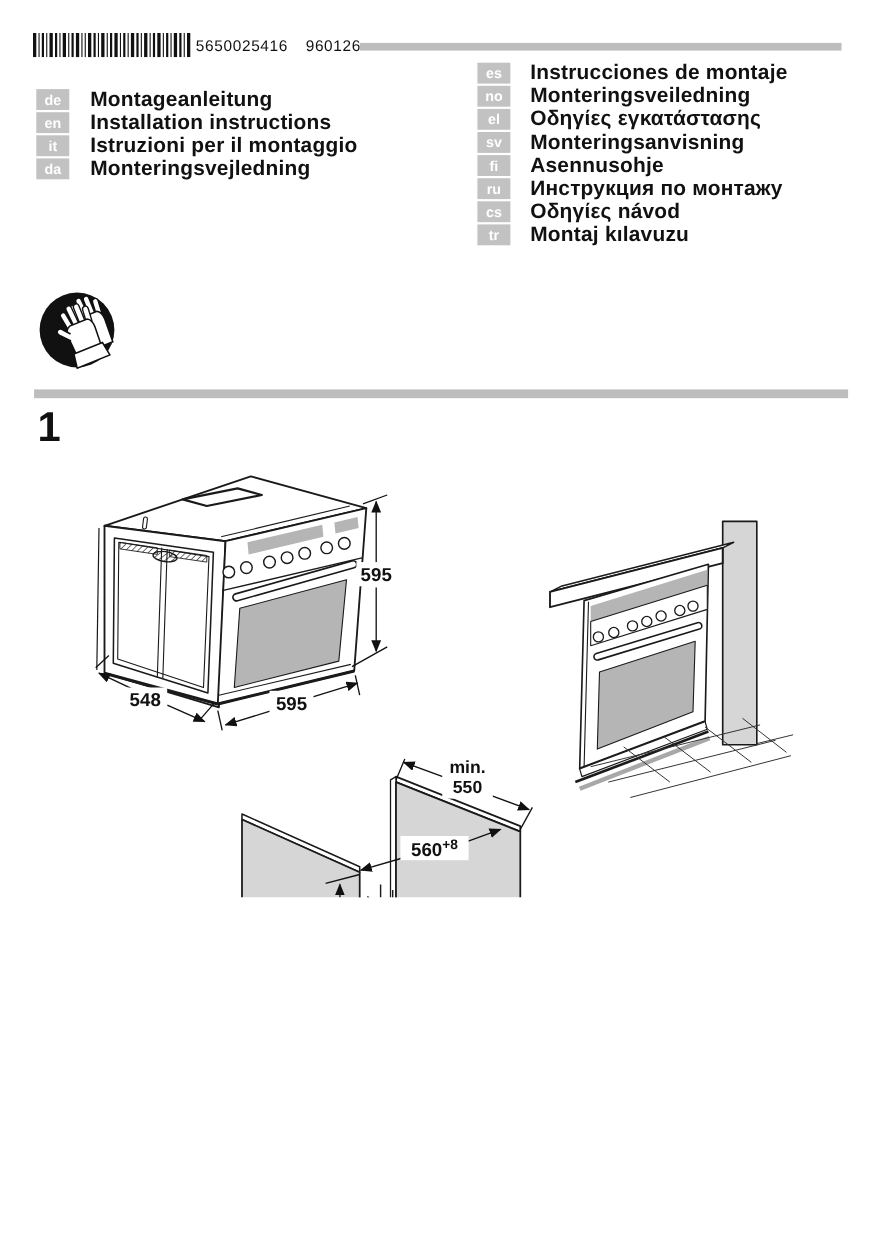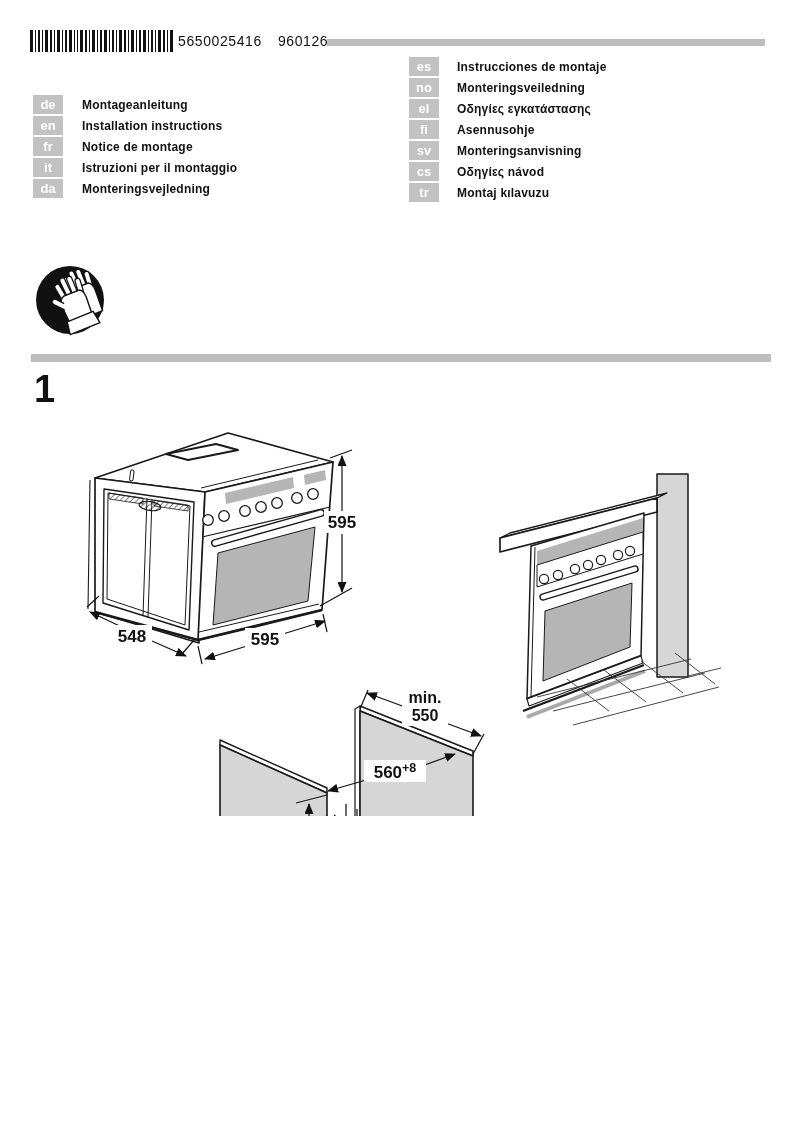--- a/index.html
+++ b/index.html
@@ -10,83 +10,83 @@
   .abs{position:absolute;}
   
   #barcode-num{position:absolute;left:178px;top:33px;font-size:14px;letter-spacing:.6px;white-space:pre;}
   #barcode-num .gap{display:inline-block;width:16px;}
   .gray-bar{background:#bdbdbd;}
   
   .lang-col{position:absolute;}
   .lang-row{display:flex;align-items:center;height:19px;margin-bottom:2px;}
   .lang-code{width:30px;height:19px;background:#c2c2c2;color:#fff;font-weight:bold;
     font-size:13px;display:flex;align-items:center;justify-content:center;flex:none;}
-  .lang-label{margin-left:19px;font-weight:bold;font-size:12px;white-space:nowrap;letter-spacing:.2px;}
+  .lang-label{margin-left:19px;font-weight:bold;font-size:19px;white-space:nowrap;letter-spacing:.2px;}
   .lang-col.right .lang-label{margin-left:18px;}
   
   #step-number{position:absolute;left:34px;top:368px;font-size:38px;font-weight:bold;}
   
   #page-number{position:absolute;left:0;top:1100px;width:100%;text-align:center;font-size:13.5px;}
   svg text{font-family:"Liberation Sans",sans-serif;font-weight:bold;fill:#111;}
 </style>
 </head>
 <body>
 
 <div id="page">
 
   <svg class="abs" style="left:30px;top:30px" width="146" height="22" viewBox="0 0 146 22">
     <path fill="#111" d="M0 0h3v22H0z M5 0h1v22H5z M8 0h2v22H8z M12 0h1v22h-1z M15 0h3v22h-3z M20 0h2v22h-2z M24 0h1v22h-1z M27 0h3v22h-3z M32 0h1v22h-1z M35 0h2v22h-2z M39 0h3v22h-3z M44 0h1v22h-1z M47 0h1v22h-1z M50 0h3v22h-3z M55 0h2v22h-2z M59 0h1v22h-1z M62 0h3v22h-3z M67 0h1v22h-1z M70 0h2v22h-2z M74 0h3v22h-3z M79 0h1v22h-1z M82 0h2v22h-2z M86 0h1v22h-1z M89 0h3v22h-3z M94 0h2v22h-2z M98 0h1v22h-1z M101 0h3v22h-3z M106 0h1v22h-1z M109 0h2v22h-2z M113 0h3v22h-3z M118 0h1v22h-1z M121 0h2v22h-2z M125 0h1v22h-1z M128 0h3v22h-3z M133 0h2v22h-2z M137 0h1v22h-1z M140 0h3v22h-3z"></path>
   </svg>
   <div id="barcode-num"><span>5650025416</span><span class="gap"></span><span>960126</span></div>
 
   <div class="abs gray-bar" style="left:327px;top:39px;width:438px;height:7px"></div>
 
-  <div class="lang-col" style="left:33px;top:95px">
+  <div class="lang-col" style="left:33px;top:81px">
     <div class="lang-row">
         <span class="lang-code">de</span>
         <span class="lang-label">Montageanleitung</span>
       </div>
     <div class="lang-row">
         <span class="lang-code">en</span>
         <span class="lang-label">Installation instructions</span>
       </div>
     <div class="lang-row">
-        <span class="lang-code">fr</span>
-        <span class="lang-label">Notice de montage</span>
-      </div>
-    <div class="lang-row">
         <span class="lang-code">it</span>
         <span class="lang-label">Istruzioni per il montaggio</span>
       </div>
     <div class="lang-row">
         <span class="lang-code">da</span>
         <span class="lang-label">Monteringsvejledning</span>
       </div>
   </div>
 
-  <div class="lang-col right" style="left:409px;top:57px">
+  <div class="lang-col right" style="left:434px;top:57px">
     <div class="lang-row">
         <span class="lang-code">es</span>
         <span class="lang-label">Instrucciones de montaje</span>
       </div>
     <div class="lang-row">
         <span class="lang-code">no</span>
         <span class="lang-label">Monteringsveiledning</span>
       </div>
     <div class="lang-row">
         <span class="lang-code">el</span>
         <span class="lang-label">Οδηγίες εγκατάστασης</span>
       </div>
     <div class="lang-row">
+        <span class="lang-code">sv</span>
+        <span class="lang-label">Monteringsanvisning</span>
+      </div>
+    <div class="lang-row">
         <span class="lang-code">fi</span>
         <span class="lang-label">Asennusohje</span>
       </div>
     <div class="lang-row">
-        <span class="lang-code">sv</span>
-        <span class="lang-label">Monteringsanvisning</span>
+        <span class="lang-code">ru</span>
+        <span class="lang-label">Инструкция по монтажу</span>
       </div>
     <div class="lang-row">
         <span class="lang-code">cs</span>
         <span class="lang-label">Οδηγίες návod</span>
       </div>
     <div class="lang-row">
         <span class="lang-code">tr</span>
         <span class="lang-label">Montaj kılavuzu</span>
       </div>
   </div>

